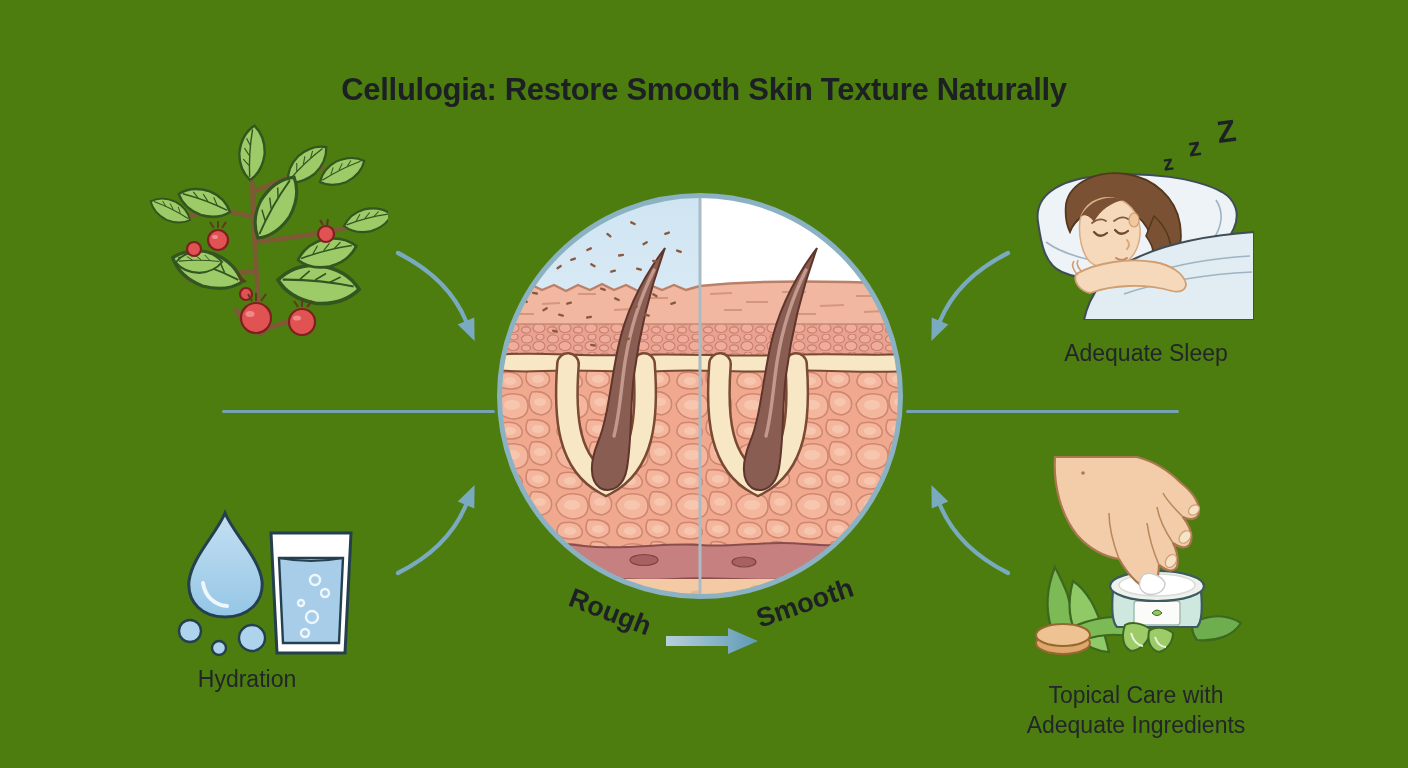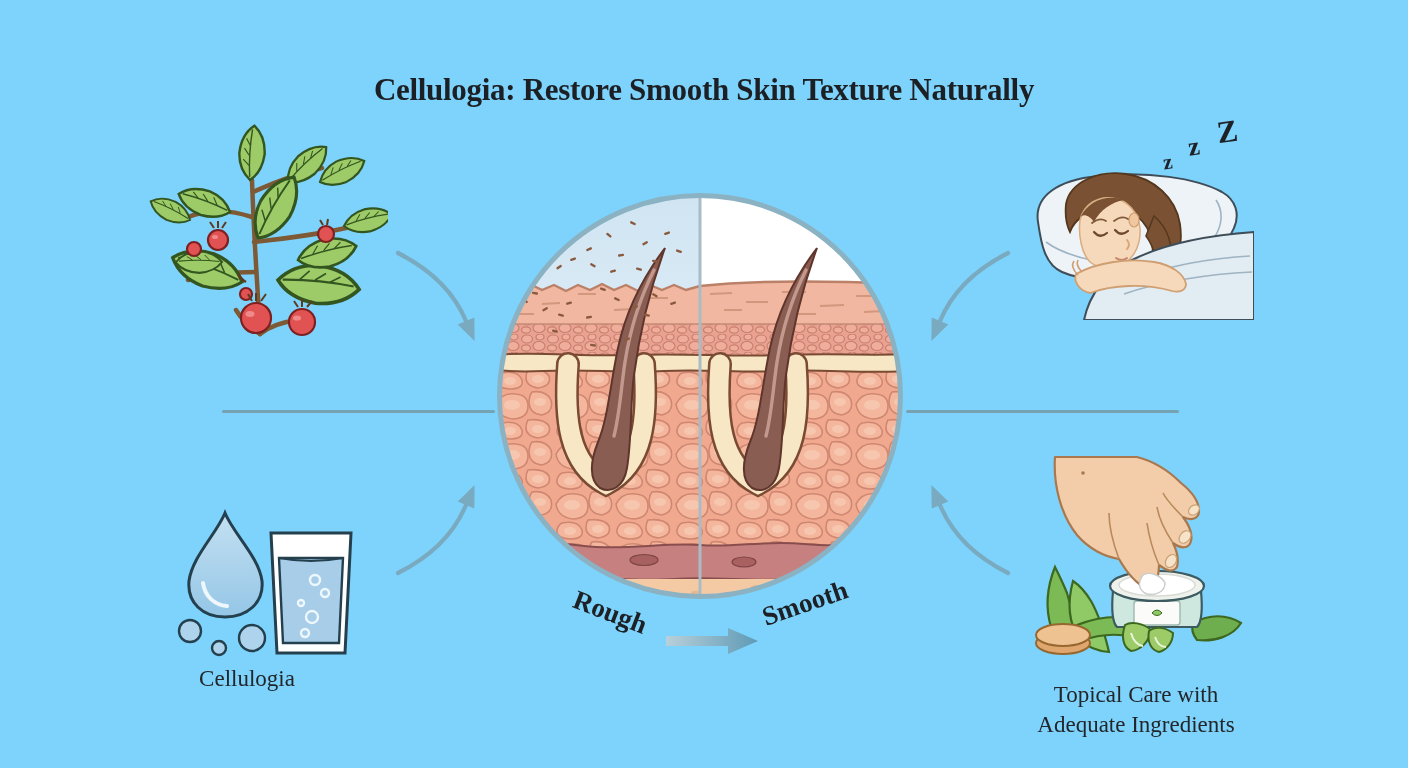--- a/index.html
+++ b/index.html
@@ -1,17 +1,17 @@
 <!DOCTYPE html>
 <html><head>
 <meta charset="utf-8">
 <style>
   html,body{margin:0;padding:0;background:#fdfdfc;}
-  .stage{position:relative;width:1408px;height:768px;background:#7dd3fc;overflow:hidden;
-         font-family:Liberation Serif, serif;color:#22262a;}
+  .stage{position:relative;width:1408px;height:768px;background:#4d7c0f;overflow:hidden;
+         font-family:Liberation Sans, sans-serif;color:#22262a;}
   .title{position:absolute;left:0;right:0;top:72px;text-align:center;
          font-size:31px;font-weight:700;letter-spacing:-0.3px;color:#1c2024;}
   .abs{position:absolute;}
   .factor-label{position:absolute;font-size:23px;text-align:center;color:#22262a;line-height:30px;}
   .hline{position:absolute;top:410px;height:3px;background:#76a3b3;border-radius:2px;}
   .rs-label{position:absolute;font-size:27px;font-weight:600;color:#1d2126;text-align:center;}
   .rough{left:545px;top:597px;width:130px;transform:rotate(21deg);}
   .smooth{left:735px;top:588px;width:140px;transform:rotate(-19deg);}
   .zzz{position:absolute;left:1155px;top:116px;width:100px;height:64px;}
   .zzz span{position:absolute;font-weight:700;color:#1e2226;transform:rotate(-8deg);line-height:1;}
@@ -95,20 +95,21 @@
       <path d="M66,70 q6,7 13,1 M87,68 q6,7 13,1" stroke="#6e4a2e" stroke-width="2.2"></path>
       <path d="M64,61 q8,-6 14,-2 M86,59 q8,-6 14,-2" stroke="#7d5a38" stroke-width="1.8"></path>
       <path d="M99,78 q4,5 0,9" stroke="#d9a878" stroke-width="2"></path>
       <path d="M88,96 q6,4 11,0" stroke="#c4876a" stroke-width="2"></path>
     </g>
     <path d="M56,158 C62,130 80,110 104,98 C130,85 170,74 226,70 L226,158 Z" fill="#e2ecf3" stroke="#3e4d58" stroke-width="2"></path>
     <path d="M120,112 C150,102 190,96 222,94 M96,132 C130,120 180,112 224,110" stroke="#9fb4c2" stroke-width="1.6" fill="none"></path>
     <path d="M48,112 C70,100 100,96 126,100 C144,103 156,112 158,122 C158,128 152,131 144,129 C116,121 84,123 62,131 C52,129 45,120 48,112 Z" fill="#f6d8ba" stroke="#cf9f72" stroke-width="1.8"></path>
     <path d="M50,113 C45,108 43,103 46,99 M54,110 C50,106 48,102 50,98" stroke="#cf9f72" stroke-width="1.6" fill="none"></path>
   </svg>
+  <div class="factor-label" style="left:1026px;top:338px;width:240px">Adequate Sleep</div>
 
   <svg class="abs" style="left:163px;top:505px" width="196" height="152" viewBox="0 0 196 152">
     <defs>
       <linearGradient id="wdrop" x1="0" y1="0" x2="0" y2="1">
         <stop offset="0" stop-color="#c4e0f2"></stop>
           <stop offset="1" stop-color="#94c6e6"></stop>
       </linearGradient>
     </defs>
     <path d="M62,8 C70,28 96,52 99,76 C101,98 84,112 62,112 C40,112 24,98 26,76 C29,52 54,28 62,8 Z" fill="url(#wdrop)" stroke="#24404e" stroke-width="3"></path>
     <path d="M40,78 C42,92 52,100 64,101" stroke="#eef7fc" stroke-width="4" fill="none" stroke-linecap="round"></path>
@@ -123,21 +124,21 @@
       <path d="M116,53 Q148,59 180,53" fill="none" stroke="#24404e" stroke-width="2"></path>
       <g fill="none" stroke="#eef7fc" stroke-width="2.4">
         <circle cx="152" cy="75" r="5"></circle>
         <circle cx="162" cy="88" r="4"></circle>
         <circle cx="138" cy="98" r="3"></circle>
         <circle cx="149" cy="112" r="6"></circle>
         <circle cx="142" cy="128" r="4"></circle>
       </g>
     </g>
   </svg>
-  <div class="factor-label" style="left:147px;top:664px;width:200px">Cellulogia</div>
+  <div class="factor-label" style="left:147px;top:664px;width:200px">Hydration</div>
 
   <svg class="abs" style="left:1017px;top:455px" width="228" height="200" viewBox="0 0 228 200">
     <g>
       <path d="M38,112 C30,132 28,152 34,172 C38,184 46,192 58,196 C58,178 56,156 50,138 C46,128 42,120 38,112 Z" fill="#7cba55" stroke="#3c681f" stroke-width="2.2"></path>
       <path d="M56,126 C50,148 52,168 62,184 C70,192 80,196 92,197 C88,180 82,160 74,146 C68,136 62,130 56,126 Z" fill="#8fca66" stroke="#3c681f" stroke-width="2.2"></path>
       <path d="M60,170 C80,162 100,160 118,164 L116,182 C98,178 80,180 64,186 Z" fill="#7cba55" stroke="#3c681f" stroke-width="2"></path>
     </g>
     <g>
       <ellipse cx="46" cy="188" rx="27" ry="11" fill="#dfa76e" stroke="#96682f" stroke-width="2"></ellipse>
       <ellipse cx="46" cy="180" rx="27" ry="11" fill="#eec291" stroke="#96682f" stroke-width="2"></ellipse>

